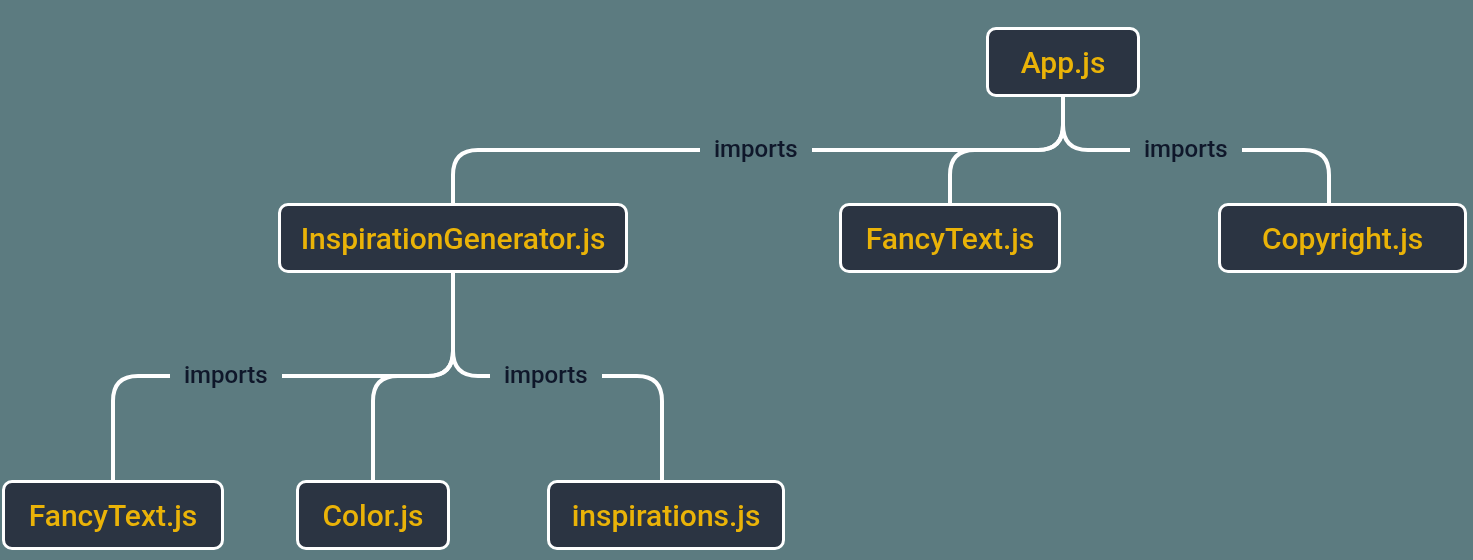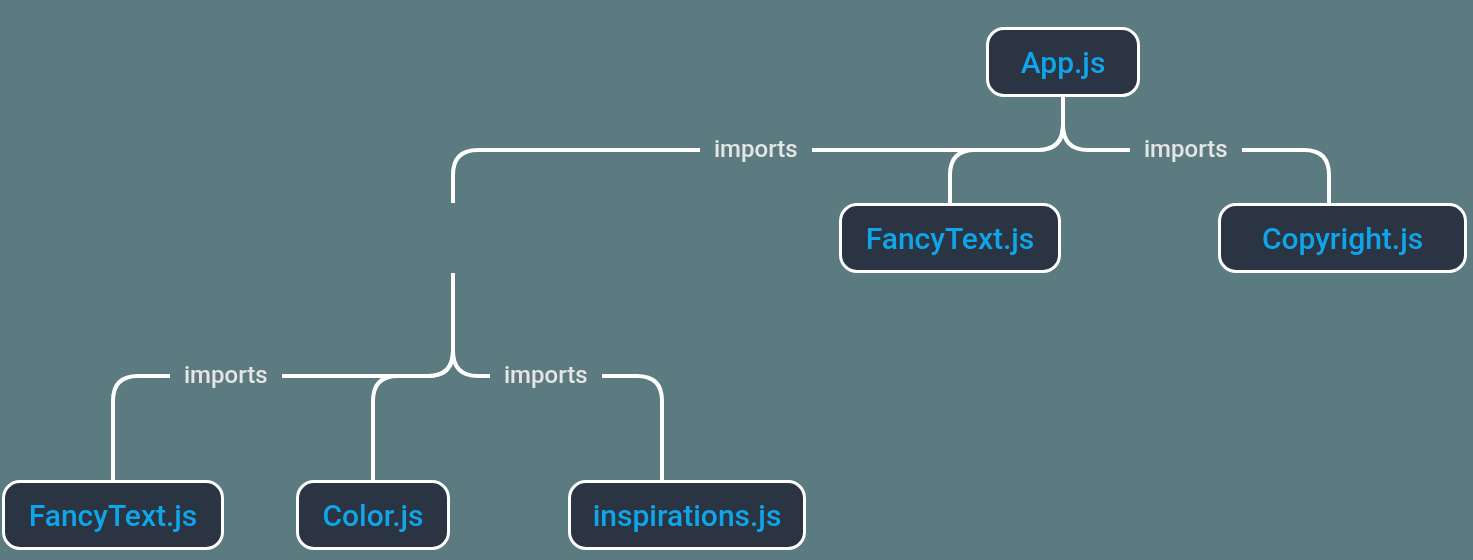--- a/index.html
+++ b/index.html
@@ -12,35 +12,35 @@
   }
   .canvas {
     position: relative;
     width: 1473px;
     height: 560px;
   }
   .node {
     position: absolute;
     background: #2b3442;
     border: 3px solid #ffffff;
-    border-radius: 18px;
-    color: #0ea5e9;
+    border-radius: 10px;
+    color: #eab308;
     font-size: 30px;
     font-weight: 500;
     display: flex;
     align-items: center;
     justify-content: center;
     padding: 0 28px;
     height: 70px;
     box-sizing: border-box;
     white-space: nowrap;
   }
   .edge-label {
     position: absolute;
-    color: #e5e5e5;
+    color: #0f172a;
     font-size: 24px;
     font-weight: 500;
     background: #5c7b80;
     padding: 0 14px;
     white-space: nowrap;
   }
   svg.edges {
     position: absolute;
     left: 0;
     top: 0;
@@ -80,37 +80,40 @@
     <span>App.js</span>
   </div>
 
   <div class="edge-label" style="left:700px; top:135px;">
     <span>imports</span>
   </div>
   <div class="edge-label" style="left:1130px; top:135px;">
     <span>imports</span>
   </div>
 
+  <div class="node" style="left:278px; top:203px; width:350px;">
+    <span>InspirationGenerator.js</span>
+  </div>
   <div class="node" style="left:839px; top:203px; width:222px;">
     <span>FancyText.js</span>
   </div>
   <div class="node" style="left:1218px; top:203px; width:249px;">
     <span>Copyright.js</span>
   </div>
 
   <div class="edge-label" style="left:170px; top:361px;">
     <span>imports</span>
   </div>
   <div class="edge-label" style="left:490px; top:361px;">
     <span>imports</span>
   </div>
 
   <div class="node" style="left:2px; top:480px; width:222px;">
     <span>FancyText.js</span>
   </div>
   <div class="node" style="left:296px; top:480px; width:154px;align-items:center;">
     <span>Color.js</span>
   </div>
-  <div class="node" style="left:568px; top:480px; width:238px;">
+  <div class="node" style="left:547px; top:480px; width:238px;">
     <span>inspirations.js</span>
   </div>
 
 </div>
 
 </body></html>

